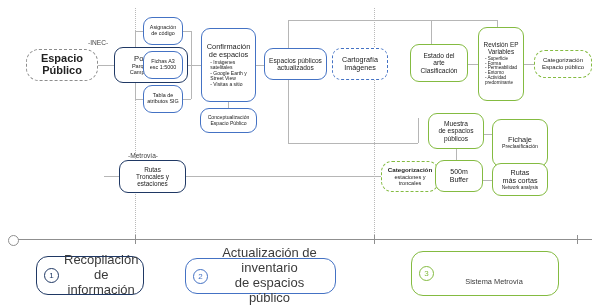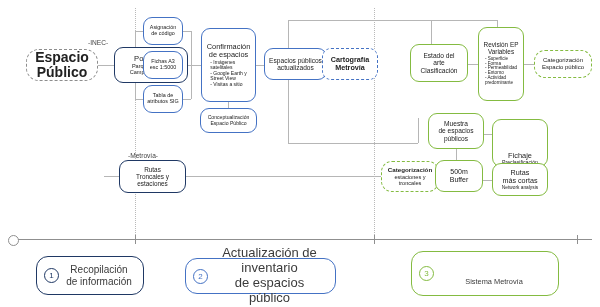--- a/index.html
+++ b/index.html
@@ -160,21 +160,21 @@
   <div class="ln lnh" style="left:104px;top:176px;width:15px;"></div>
   <div class="ln lnh" style="left:186px;top:176px;width:195px;"></div>
   <div class="ln lnh" style="left:381px;top:176px;width:8px;"></div>
 
   <div class="ln lnv" style="left:456px;top:149px;height:11px;"></div>
   <div class="ln lnh" style="left:484px;top:134px;width:8px;"></div>
   <div class="ln lnh" style="left:483px;top:180px;width:9px;"></div>
   <div class="ln lnv" style="left:519px;top:150px;height:14px;"></div>
   <div class="ln lnh" style="left:429px;top:176px;width:6px;"></div>
 
-  <div class="node gray-dash" style="left:26px;top:49px;width:72px;height:32px;font-size:14px;font-weight:bold;color:#222;">
+  <div class="node gray-dash" style="left:26px;top:49px;width:72px;height:32px;font-size:11px;font-weight:bold;color:#222;">
     <span class="ttl">Espacio</span>
     <span class="ttl">Público</span>
   </div>
 
   <div class="tag" style="left:88px;top:39px;">-INEC-</div>
 
   <div class="node navy" style="left:114px;top:47px;width:74px;height:36px;color:#222;">
     <span class="ttl" style="font-size:7.6px;">Polígonos</span>
     <span class="sub" style="font-size:5.6px;">Parque o Plaza</span>
     <span class="sub" style="font-size:5.6px;">Campo deportivo</span>
@@ -210,23 +210,23 @@
   <div class="node blue" style="left:200px;top:108px;width:57px;height:25px;font-size:5.1px;color:#222;">
     <span class="sub">Conceptualización</span>
     <span class="sub">Espacio Público</span>
   </div>
 
   <div class="node blue" style="left:264px;top:48px;width:63px;height:32px;font-size:6.6px;color:#222;">
     <span class="sub">Espacios públicos</span>
     <span class="sub">actualizados</span>
   </div>
 
-  <div class="node blue-dash" style="left:322px;top:48px;width:56px;height:32px;font-size:7.2px;font-weight:bold;color:#222;">
+  <div class="node blue-dash" style="left:332px;top:48px;width:56px;height:32px;font-size:7.2px;font-weight:normal;color:#222;">
     <span class="sub">Cartografía</span>
-    <span class="sub">Metrovía</span>
+    <span class="sub">Imágenes</span>
   </div>
 
   <div class="node green" style="left:410px;top:44px;width:58px;height:38px;font-size:6.6px;color:#222;">
     <span class="sub">Estado del</span>
     <span class="sub">arte</span>
     <span class="sub">Clasificación</span>
   </div>
 
   <div class="node green" style="left:478px;top:27px;width:46px;height:74px;color:#222;padding:3px 1px;">
     <span class="ttl" style="font-size:6.4px;">Revisión EP</span>
@@ -245,21 +245,21 @@
     <span class="sub">Categorización</span>
     <span class="sub">Espacio público</span>
   </div>
 
   <div class="node green" style="left:428px;top:113px;width:56px;height:36px;font-size:6.6px;color:#222;">
     <span class="sub">Muestra</span>
     <span class="sub">de espacios</span>
     <span class="sub">públicos</span>
   </div>
 
-  <div class="node green" style="left:492px;top:119px;width:56px;height:48px;color:#222;justify-content:flex-end;">
+  <div class="node green" style="left:492px;top:119px;width:56px;height:48px;color:#222;">
     <span class="ttl" style="font-size:7.4px;">Fichaje</span>
     <span class="sub" style="font-size:5.2px;">Preclasificación</span>
   </div>
 
   <div class="node green-dash" style="left:381px;top:161px;width:58px;height:31px;color:#222;">
     <span class="ttl" style="font-size:6.2px;font-weight:bold;">Categorización</span>
     <span class="sub" style="font-size:5.6px;">estaciones y</span>
     <span class="sub" style="font-size:5.6px;">troncales</span>
   </div>
 
@@ -284,21 +284,21 @@
   </div>
 
   <div id="tl-circle"></div>
   <div id="timeline"></div>
   <div class="tl-tick" style="left:135px;"></div>
   <div class="tl-tick" style="left:374px;"></div>
   <div class="tl-tick" style="left:577px;"></div>
 
   <div class="phase p1" style="left:36px;top:256px;width:108px;height:39px;">
     <span class="num">1</span>
-    <span class="ptxt" style="font-size:10px;">
+    <span class="ptxt" style="font-size:13px;">
       <span>Recopilación</span><br>
       <span>de información</span>
     </span>
   </div>
 
   <div class="phase p2" style="left:185px;top:258px;width:151px;height:36px;">
     <span class="num">2</span>
     <span class="ptxt" style="font-size:13px;">
       <span>Actualización de inventario</span><br>
       <span>de espacios público</span>

